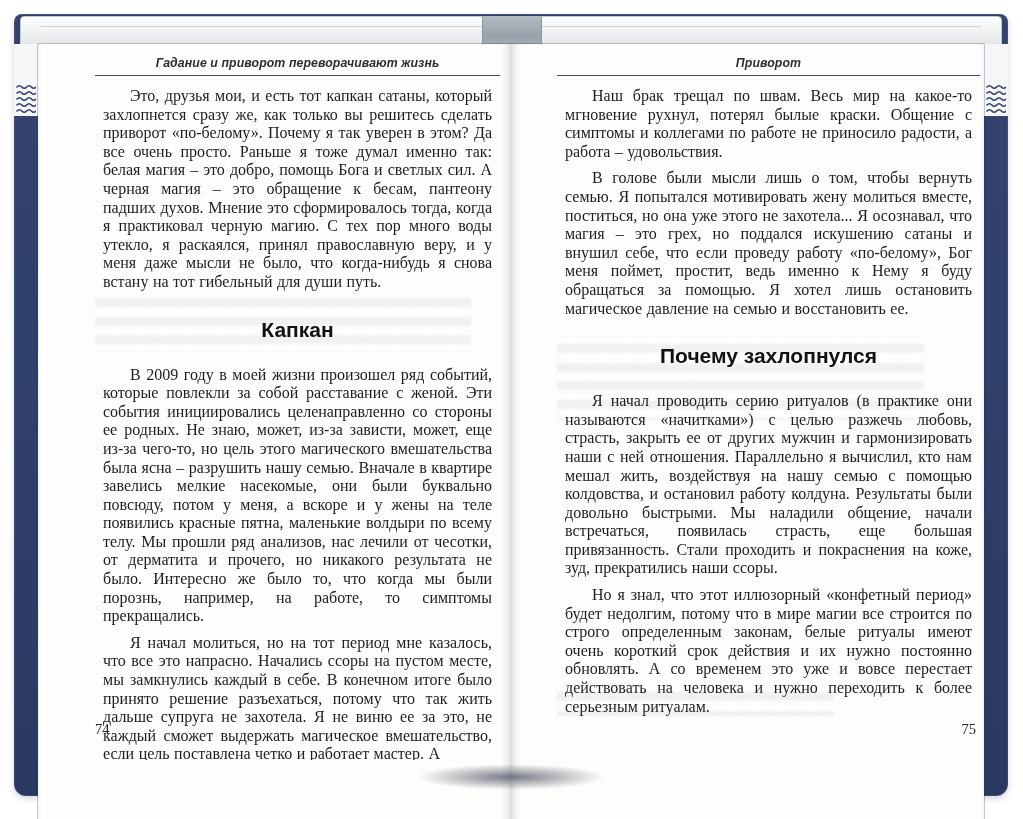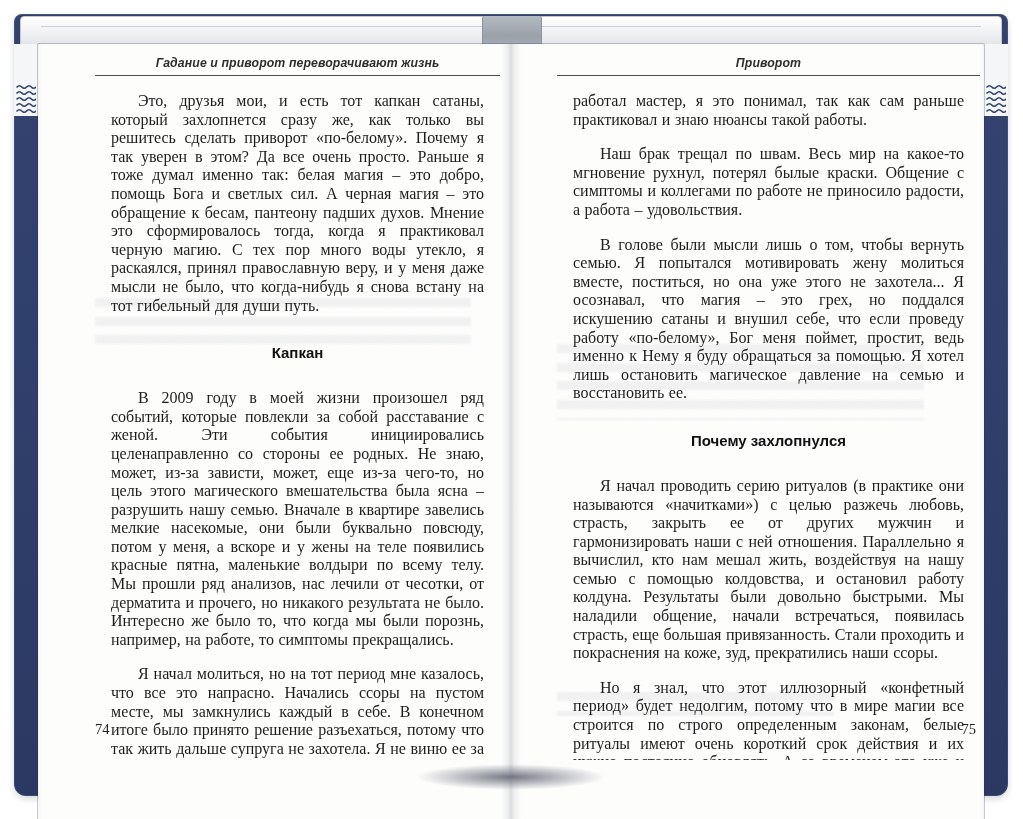--- a/index.html
+++ b/index.html
@@ -42,24 +42,24 @@
   .page{position:relative;width:50%;height:716px;box-sizing:border-box;overflow:hidden;}
   .page-left {padding:12px 11px 0 57px;}
   .page-right{padding:12px 4px 0 46px;}
 
   .running-head{font-family:"Liberation Sans","DejaVu Sans",sans-serif;
                 font-style:italic;font-weight:700;font-size:12.3px;color:#2e2e2e;
                 text-align:center;padding-bottom:5px;border-bottom:1px solid #4c4c4c;
                 letter-spacing:0.1px;}
   .body-text{margin-top:11px;color:#1d1d1d;font-size:16px;line-height:18.6px;
              text-align:justify;}
-  .para{margin:16px;text-indent:27px;word-spacing:0.5px;}
+  .para{margin:8px;text-indent:27px;word-spacing:0.5px;}
   .para.cont{text-indent:0;}
   h2.heading{font-family:"Liberation Sans","DejaVu Sans",sans-serif;
-             font-size:15px;font-weight:700;color:#111;text-align:center;
+             font-size:21px;font-weight:700;color:#111;text-align:center;
              margin:28px 0 26px 0;line-height:20px;}
   .page-number{position:absolute;bottom:22px;font-size:14.5px;color:#222;}
   .pn-left{left:57px;}
   .pn-right{right:8px;}
 
   
   .ghost{position:absolute;z-index:0;opacity:0.55;filter:blur(0.8px);pointer-events:none;
          background-image:
            repeating-linear-gradient(to bottom, rgba(112,118,130,0.16) 0 9px, transparent 9px 18.6px),
            repeating-linear-gradient(90deg, rgba(253,253,252,0.9) 0 9px, transparent 9px 26px);}
@@ -119,21 +119,20 @@
           <p class="para">Я начал молиться, но на тот период мне казалось, что все это напрасно. Начались ссоры на пустом месте, мы замкнулись каждый в себе. В конечном итоге было принято решение разъехаться, потому что так жить дальше супруга не захотела. Я не виню ее за это, не каждый сможет выдержать магическое вмешательство, если цель поставлена четко и работает мастер. А</p>
         </div>
         <div class="page-number pn-left">74</div>
       </section>
 
       <section class="page page-right">
         <div class="ghost g-right1"></div>
         <div class="ghost g-right2"></div>
         <div class="running-head">Приворот</div>
         <div class="body-text">
-          <p class="para cont">работал мастер, я это понимал, так как сам раньше практиковал и знаю нюансы такой работы.</p>
           <p class="para">Наш брак трещал по швам. Весь мир на какое-то мгновение рухнул, потерял былые краски. Общение с симптомы и коллегами по работе не приносило радости, а работа – удовольствия.</p>
           <p class="para">В голове были мысли лишь о том, чтобы вернуть семью. Я попытался мотивировать жену молиться вместе, поститься, но она уже этого не захотела... Я осознавал, что магия – это грех, но поддался искушению сатаны и внушил себе, что если проведу работу «по-белому», Бог меня поймет, простит, ведь именно к Нему я буду обращаться за помощью. Я хотел лишь остановить магическое давление на семью и восстановить ее.</p>
           <h2 class="heading">Почему захлопнулся</h2>
           <p class="para">Я начал проводить серию ритуалов (в практике они называются «начитками») с целью разжечь любовь, страсть, закрыть ее от других мужчин и гармонизировать наши с ней отношения. Параллельно я вычислил, кто нам мешал жить, воздействуя на нашу семью с помощью колдовства, и остановил работу колдуна. Результаты были довольно быстрыми. Мы наладили общение, начали встречаться, появилась страсть, еще большая привязанность. Стали проходить и покраснения на коже, зуд, прекратились наши ссоры.</p>
           <p class="para">Но я знал, что этот иллюзорный «конфетный период» будет недолгим, потому что в мире магии все строится по строго определенным законам, белые ритуалы имеют очень короткий срок действия и их нужно постоянно обновлять. А со временем это уже и вовсе перестает действовать на человека и нужно переходить к более серьезным ритуалам.</p>
         </div>
         <div class="page-number pn-right">75</div>
       </section>
     </div>
 

